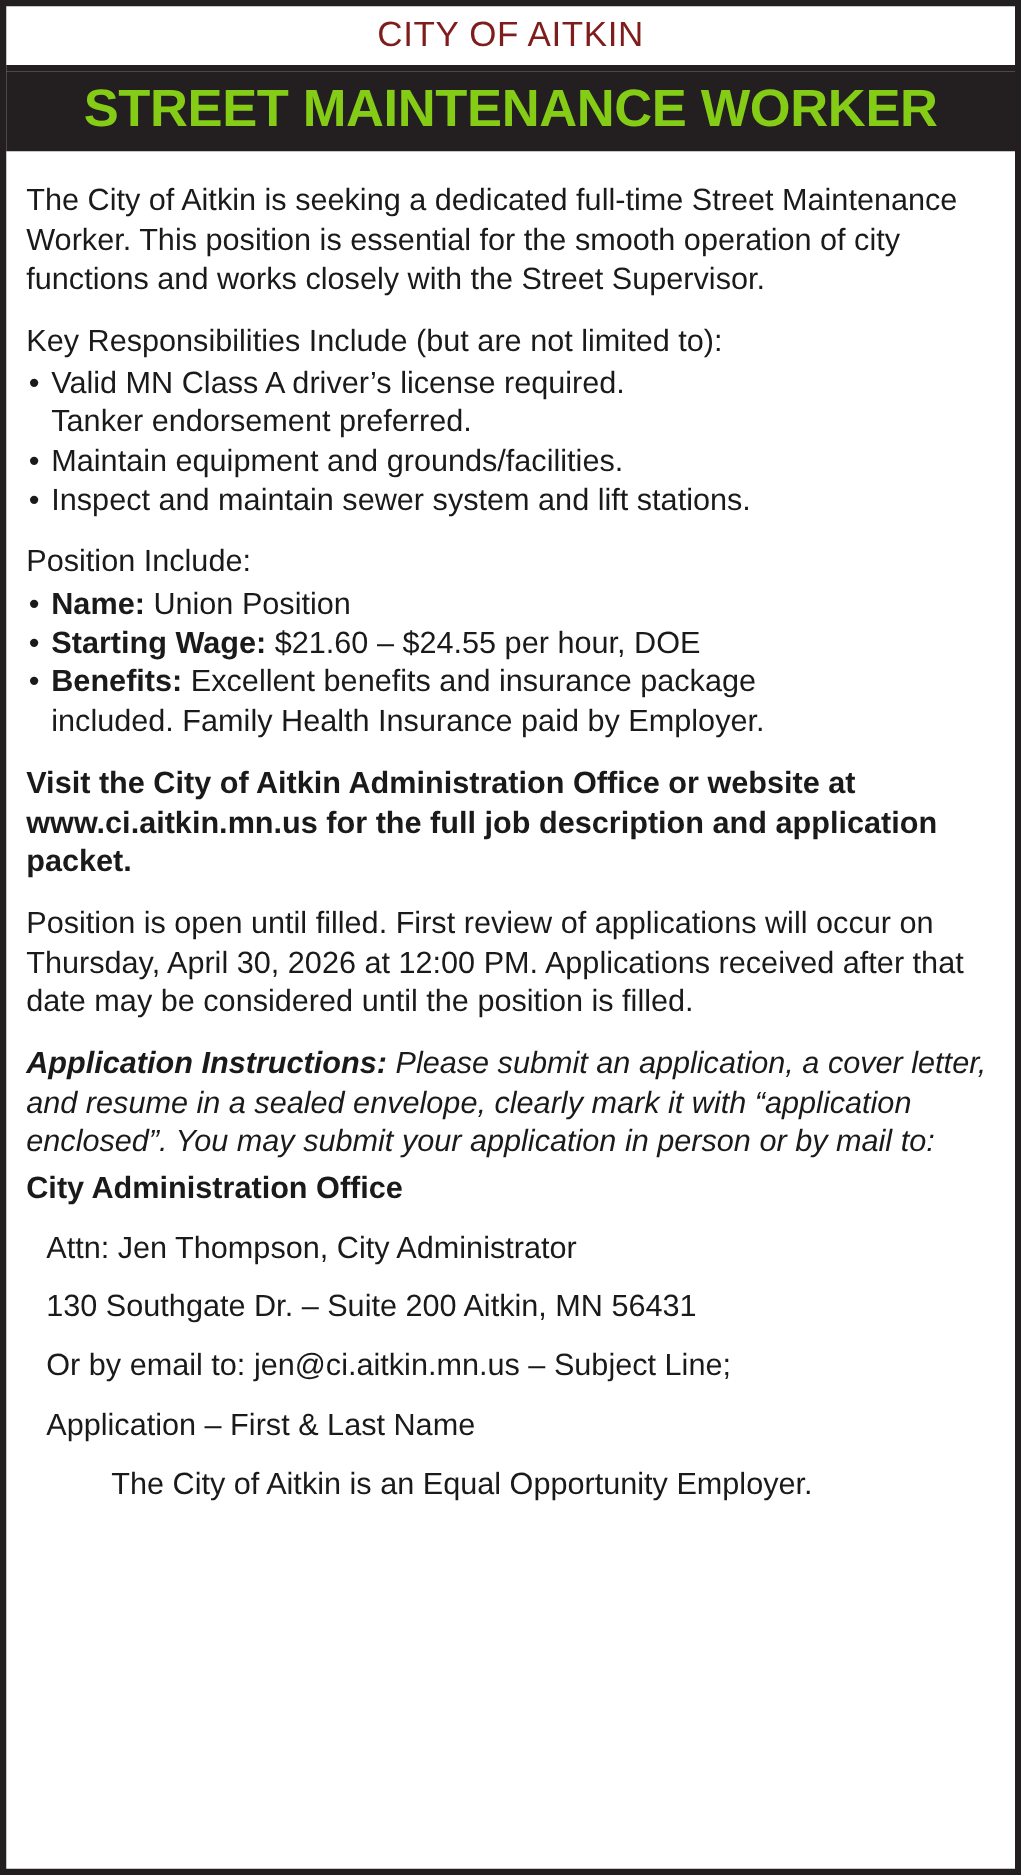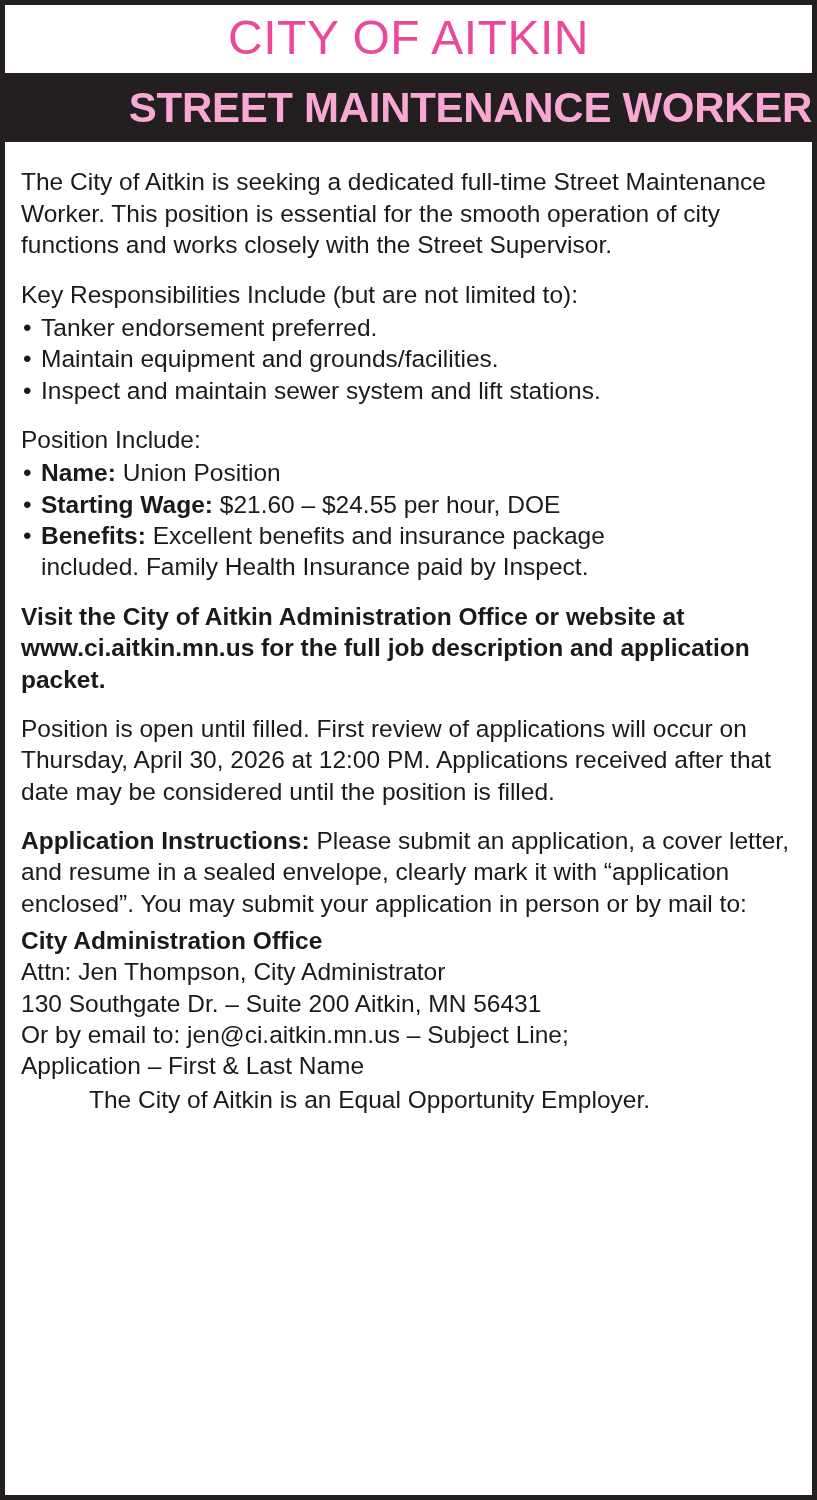--- a/index.html
+++ b/index.html
@@ -25,50 +25,51 @@
     background: #ffffff;
   }
   .org-bar {
     box-sizing: border-box;
     width: 100%;
     text-align: center;
     padding: 8px 0 10px 0;
     border-bottom: 5px solid #231f20;
   }
   .org-bar .org-name {
-    font-size: 48px;
+    font-size: 28px;
     font-weight: 400;
     letter-spacing: 0.5px;
-    color: #ec4899;
+    color: #7f1d1d;
     line-height: 1.05;
   }
   .title-bar {
     background: #231f20;
-    color: #f9a8d4;
-    text-align: right;
+    color: #84cc16;
+    text-align: center;
     padding: 8px 0 12px 0;
   }
   .title-bar .job-title {
     font-size: 42px;
     font-weight: bold;
     letter-spacing: -0.3px;
     line-height: 1.05;
   }
   .body-wrap {
     box-sizing: border-box;
     padding: 24px 16px 6px 16px;
     flex: 1 1 auto;
     font-size: 24.5px;
     line-height: 1.28;
   }
   .para {
     margin: 0 0 18px 0;
   }
   .para.tight {
     margin-bottom: 6px;
+    font-style: italic;
   }
   .section-head {
     font-weight: normal;
     margin: 0 0 2px 0;
   }
   ul.bullets {
     list-style: none;
     margin: 0 0 18px 0;
     padding: 0;
   }
@@ -88,21 +89,21 @@
     padding-left: 0;
   }
   .b {
     font-weight: bold;
   }
   .block-bold {
     font-weight: bold;
     margin: 0 0 18px 0;
   }
   .addr-line {
-    margin: 0;
+    margin: 16px;
   }
   .addr-head {
     font-weight: bold;
     margin: 0;
   }
   .eoe {
     margin: 2px 0 0 0;
     padding-left: 68px;
   }
 </style>
@@ -119,20 +120,21 @@
     <div class="job-title">STREET MAINTENANCE WORKER</div>
   </div>
 
   <div class="body-wrap">
 
     <p class="para">The City of Aitkin is seeking a dedicated full-time Street Maintenance Worker. This position is essential for the smooth operation of city functions and works closely with the Street Supervisor.</p>
 
     <div class="section-head">Key Responsibilities Include (but are not limited to):</div>
     <ul class="bullets">
       <li>
+        <span>Valid MN Class A driver’s license required.</span>
         <span class="cont">Tanker endorsement preferred.</span>
       </li>
       <li>
         <span>Maintain equipment and grounds/facilities.</span>
       </li>
       <li>
         <span>Inspect and maintain sewer system and lift stations.</span>
       </li>
     </ul>
 
@@ -142,21 +144,21 @@
         <span class="b">Name:</span>
         <span>Union Position</span>
       </li>
       <li>
         <span class="b">Starting Wage:</span>
         <span>$21.60 – $24.55 per hour, DOE</span>
       </li>
       <li>
         <span class="b">Benefits:</span>
         <span>Excellent benefits and insurance package</span>
-        <span class="cont">included. Family Health Insurance paid by Inspect.</span>
+        <span class="cont">included. Family Health Insurance paid by Employer.</span>
       </li>
     </ul>
 
     <p class="block-bold">Visit the City of Aitkin Administration Office or website at www.ci.aitkin.mn.us for the full job description and application packet.</p>
 
     <p class="para">Position is open until filled. First review of applications will occur on Thursday, April 30, 2026 at 12:00 PM. Applications received after that date may be considered until the position is filled.</p>
 
     <p class="para tight">
       <span class="b">Application Instructions:</span>
       <span>Please submit an application, a cover letter, and resume in a sealed envelope, clearly mark it with “application enclosed”. You may submit your application in person or by mail to:</span>

